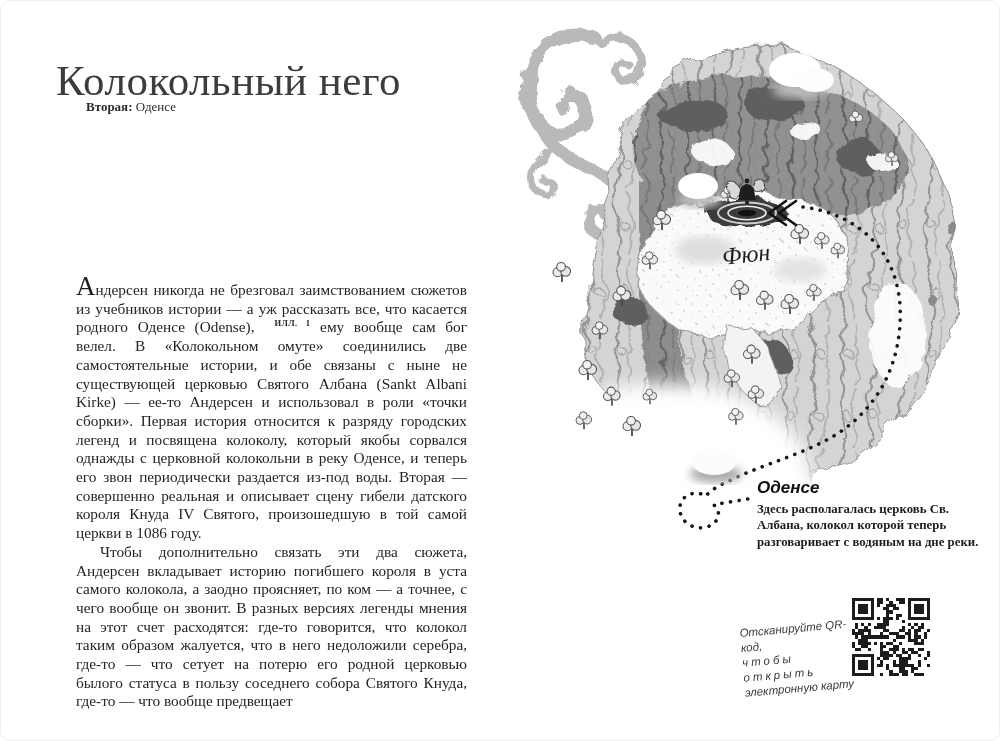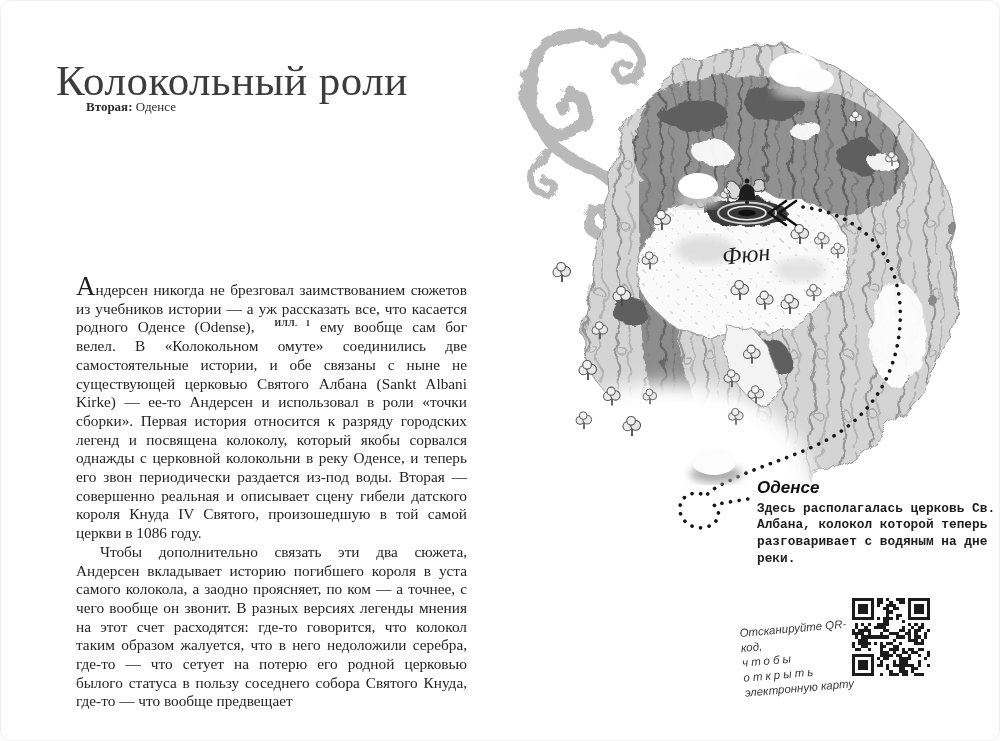--- a/index.html
+++ b/index.html
@@ -21,36 +21,36 @@
   .ill-sup{font-size:8.5px;font-weight:700;letter-spacing:.4px;vertical-align:super;
            line-height:0;padding-left:20px;}
 
   
   .map-svg{position:absolute;left:500px;top:0;width:500px;height:741px;}
 
   .callout{position:absolute;left:757px;top:479px;width:240px;}
   .callout-title{font-family:"Liberation Sans", sans-serif;font-style:italic;
                  font-weight:700;font-size:17px;color:#101010;line-height:1.1;}
   .callout-text{font-weight:700;font-size:12.8px;line-height:16.8px;color:#1c1c1c;
-                margin-top:3px;font-family:Liberation Mono, monospace;}
+                margin-top:3px;}
 
   .qr-caption{position:absolute;left:742px;top:621px;width:112px;
               transform:rotate(-5deg);font-family:"Liberation Sans", sans-serif;
               font-style:italic;font-size:11.5px;line-height:15px;color:#3a3a3a;}
   .qr-caption .l2{letter-spacing:3px;}
   .qr-box{position:absolute;left:852px;top:598px;width:78px;height:78px;}
   .qr-box svg{width:100%;height:100%;shape-rendering:crispEdges;}
 </style>
 </head>
 <body>
 
 <div class="spread">
 
   <div>
-    <h1 class="page-title">Колокольный роли</h1>
+    <h1 class="page-title">Колокольный него</h1>
     <div class="location-line"><span class="loc-label">Вторая:</span>&nbsp;<span>Оденсе</span></div>
 
     <div class="body-text">
       <p><span class="dropcap">А</span><span>ндерсен никогда не брезговал заимствованием сюжетов из учебников истории — а уж рассказать все, что касается родного Оденсе (Odense),</span><sup class="ill-sup">ИЛЛ. 1</sup><span> ему вообще сам бог велел. В «Колокольном омуте» соединились две самостоятельные истории, и обе связаны с ныне не существующей церковью Святого Албана (Sankt Albani Kirke) — ее-то Андерсен и использовал в роли «точки сборки». Первая история относится к разряду городских легенд и посвящена колоколу, который якобы сорвался однажды с церковной колокольни в реку Оденсе, и теперь его звон периодически раздается из-под воды. Вторая — совершенно реальная и описывает сцену гибели датского короля Кнуда IV Святого, произошедшую в той самой церкви в 1086 году.</span></p>
       <p class="indent">Чтобы дополнительно связать эти два сюжета, Андерсен вкладывает историю погибшего короля в уста самого колокола, а заодно проясняет, по ком — а точнее, с чего вообще он звонит. В разных версиях легенды мнения на этот счет расходятся: где-то говорится, что колокол таким образом жалуется, что в него недоложили серебра, где-то — что сетует на потерю его родной церковью былого статуса в пользу соседнего собора Святого Кнуда, где-то — что вообще предвещает</p>
     </div>
   </div>
 
   <svg class="map-svg" viewBox="0 0 500 741" xmlns="http://www.w3.org/2000/svg">
     <defs>

